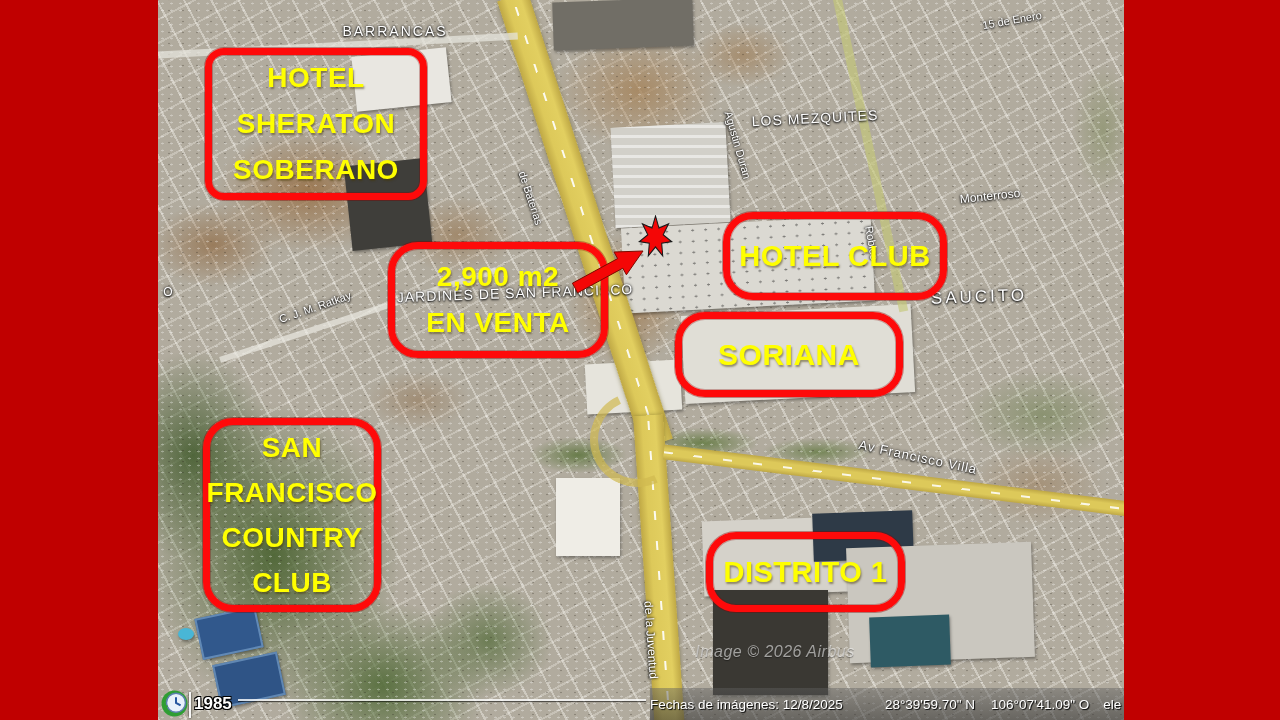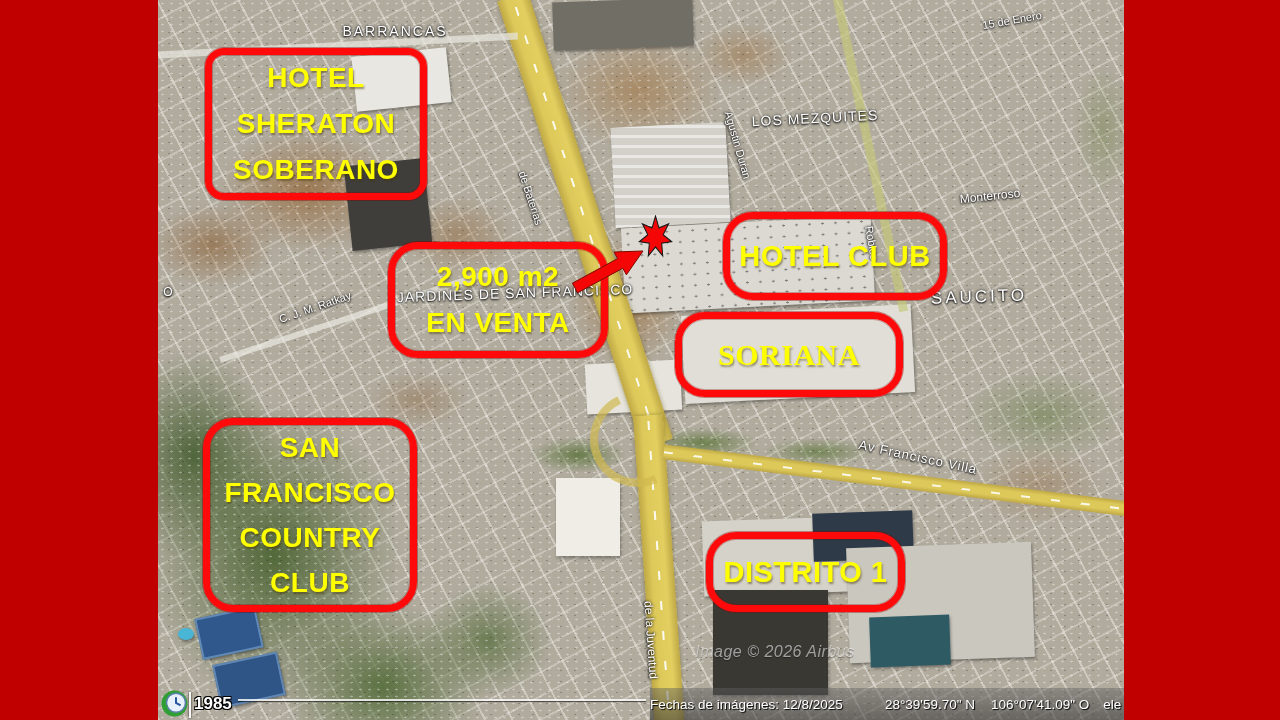--- a/index.html
+++ b/index.html
@@ -124,22 +124,22 @@
 
   .callout { position:absolute; z-index:6; border:7px solid #fe0a0a; border-radius:30px;
     display:flex; align-items:center; justify-content:center; text-align:center;
     box-shadow:0 0 0 1px rgba(130,0,0,.4), inset 0 0 0 1px rgba(130,0,0,.3); }
   .callout-text { white-space:pre-line; font-weight:bold; color:#ffff00;
     text-shadow:1px 2px 2px rgba(70,55,0,.5); letter-spacing:.5px; }
   .c-hotel      { left:47px;  top:48px;  width:222px; height:152px;border-radius:19px; } .c-hotel .callout-text      { font-size:28px; line-height:46px; }
   .c-incredible { left:572px; top:100px; width:225px; height:98px; }  .c-incredible .callout-text { font-size:28px; line-height:42px; }
   .c-city       { left:565px; top:212px; width:224px; height:88px; }  .c-city .callout-text       { font-size:29px; }
   .c-venta      { left:230px; top:242px; width:220px; height:116px; } .c-venta .callout-text      { font-size:28px; line-height:46px; }
-  .c-soriana    { left:517px; top:312px; width:228px; height:85px;font-family:Liberation Serif, serif; }  .c-soriana .callout-text    { font-size:30px; }
-  .c-country    { left:45px;  top:418px; width:214px; height:194px; } .c-country .callout-text    { font-size:28px; line-height:45px; }
+  .c-soriana    { left:517px; top:312px; width:228px; height:85px; }  .c-soriana .callout-text    { font-size:30px; }
+  .c-country    { left:45px;  top:418px; width:178px; height:194px; } .c-country .callout-text    { font-size:28px; line-height:45px; }
   .c-distrito   { left:548px; top:532px; width:199px; height:80px; }  .c-distrito .callout-text   { font-size:29px; }
 
   .star-marker  { position:absolute; left:480px; top:215px; width:35px; height:44px; z-index:7; }
   .arrow-marker { position:absolute; left:410px; top:240px; width:82px; height:60px; z-index:7; }
 </style>
 </head>
 <body>
 
 <div class="slide">
   <div class="map">

